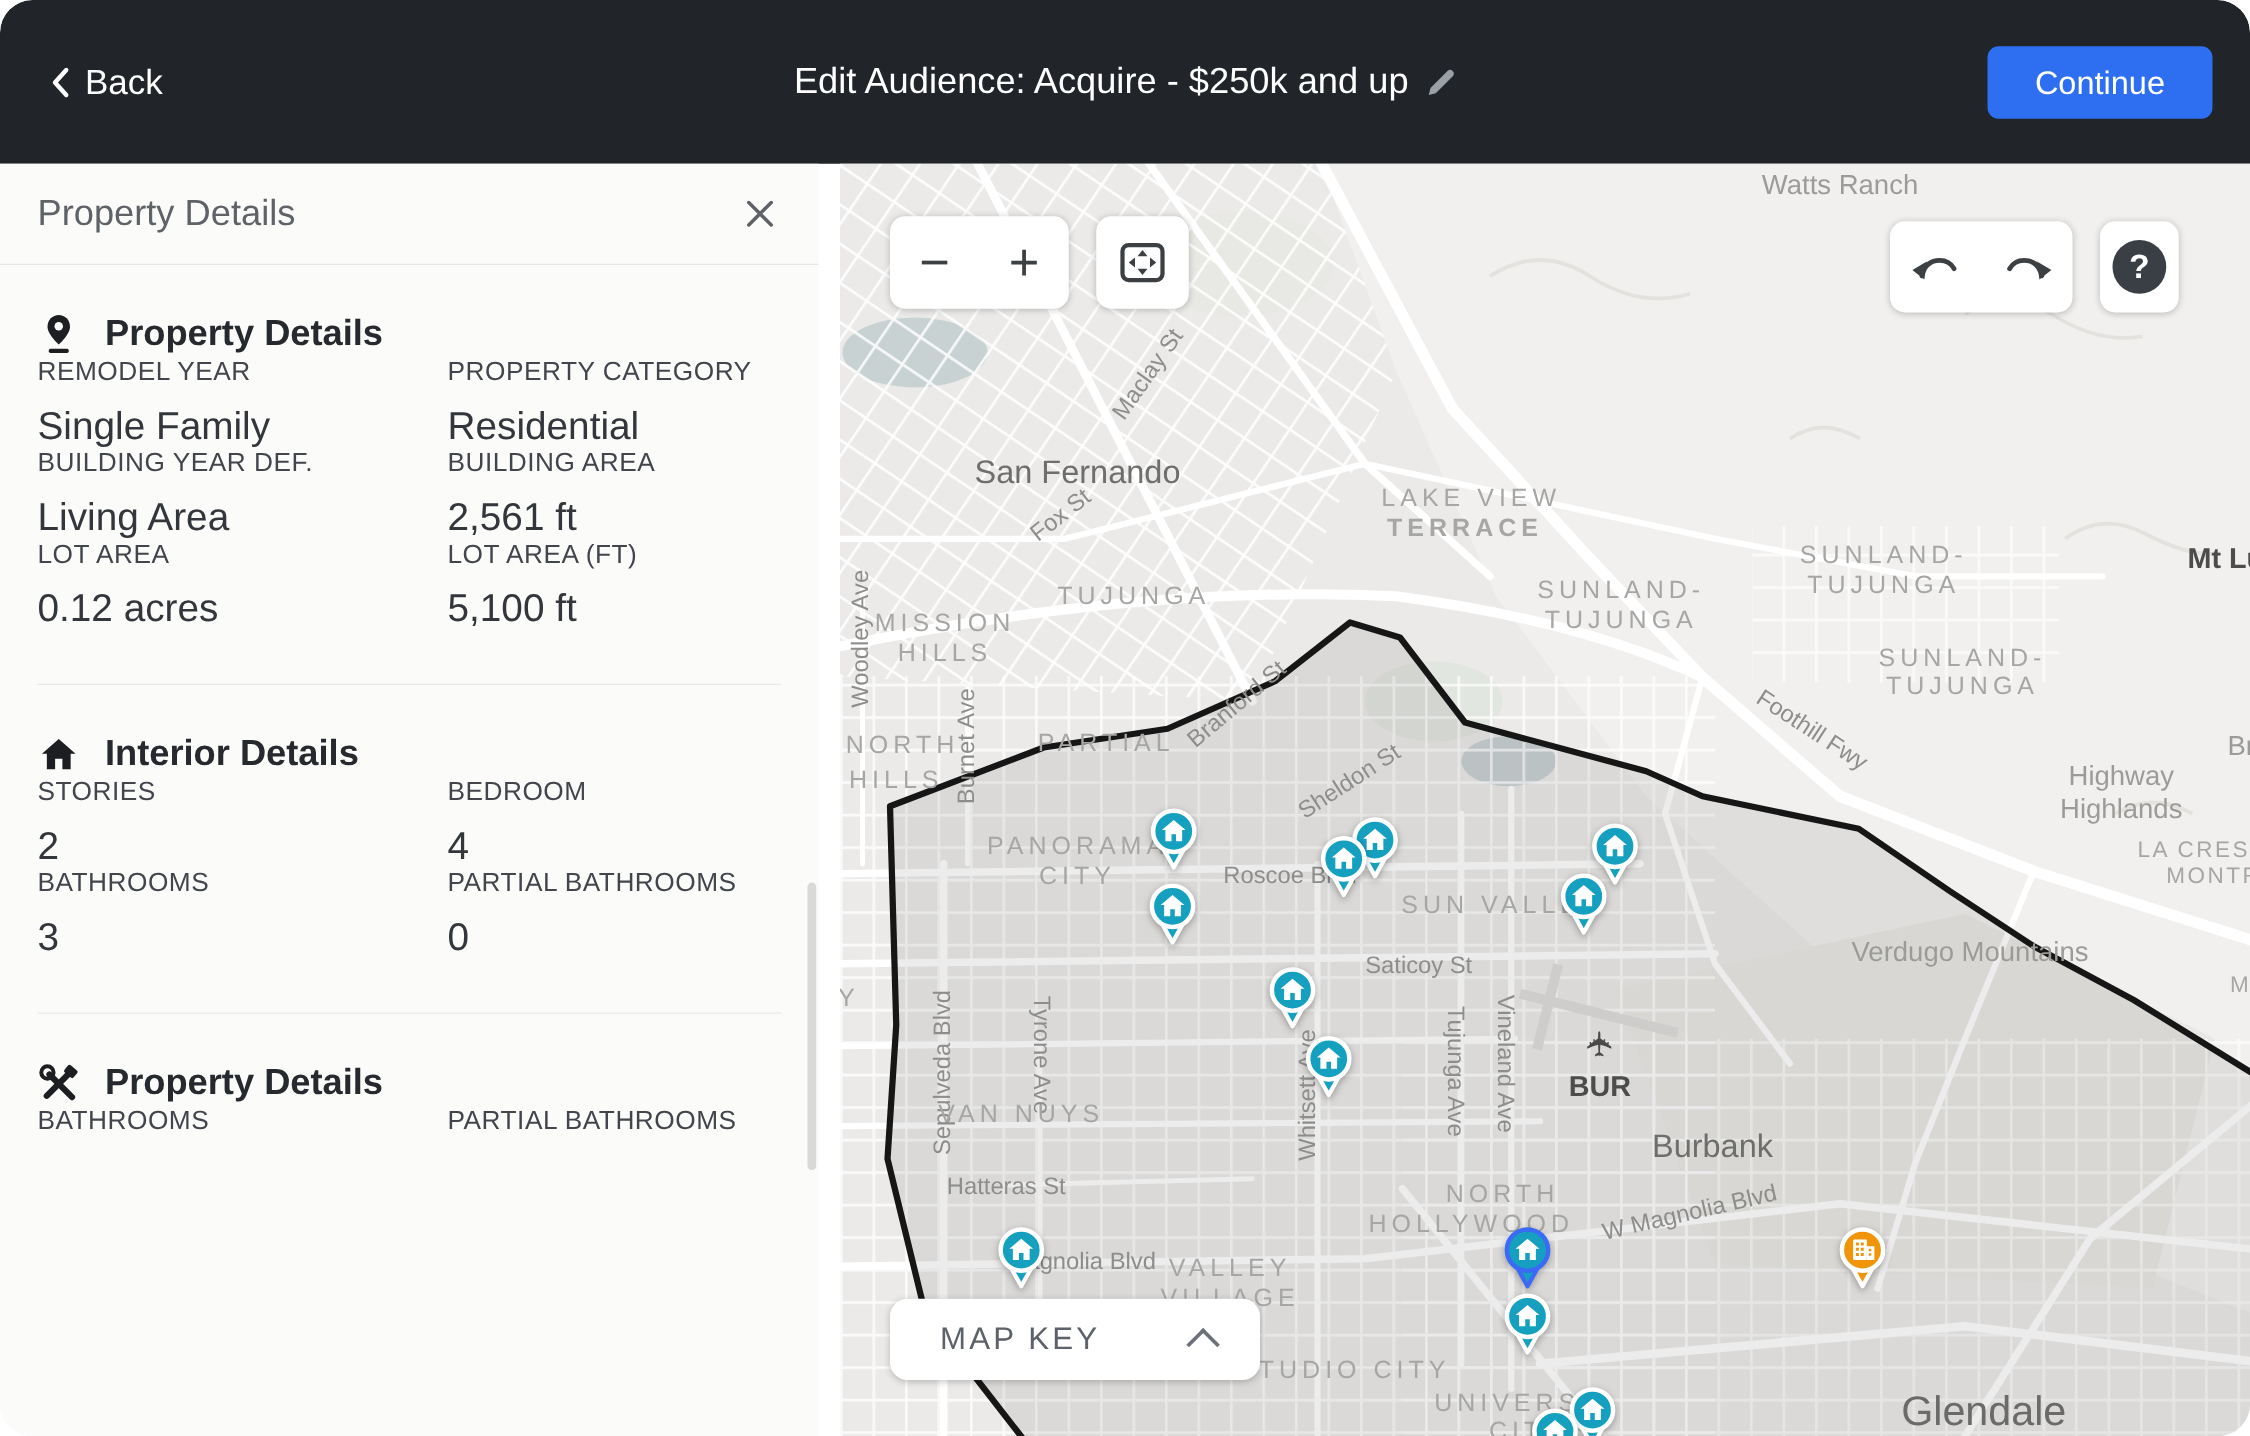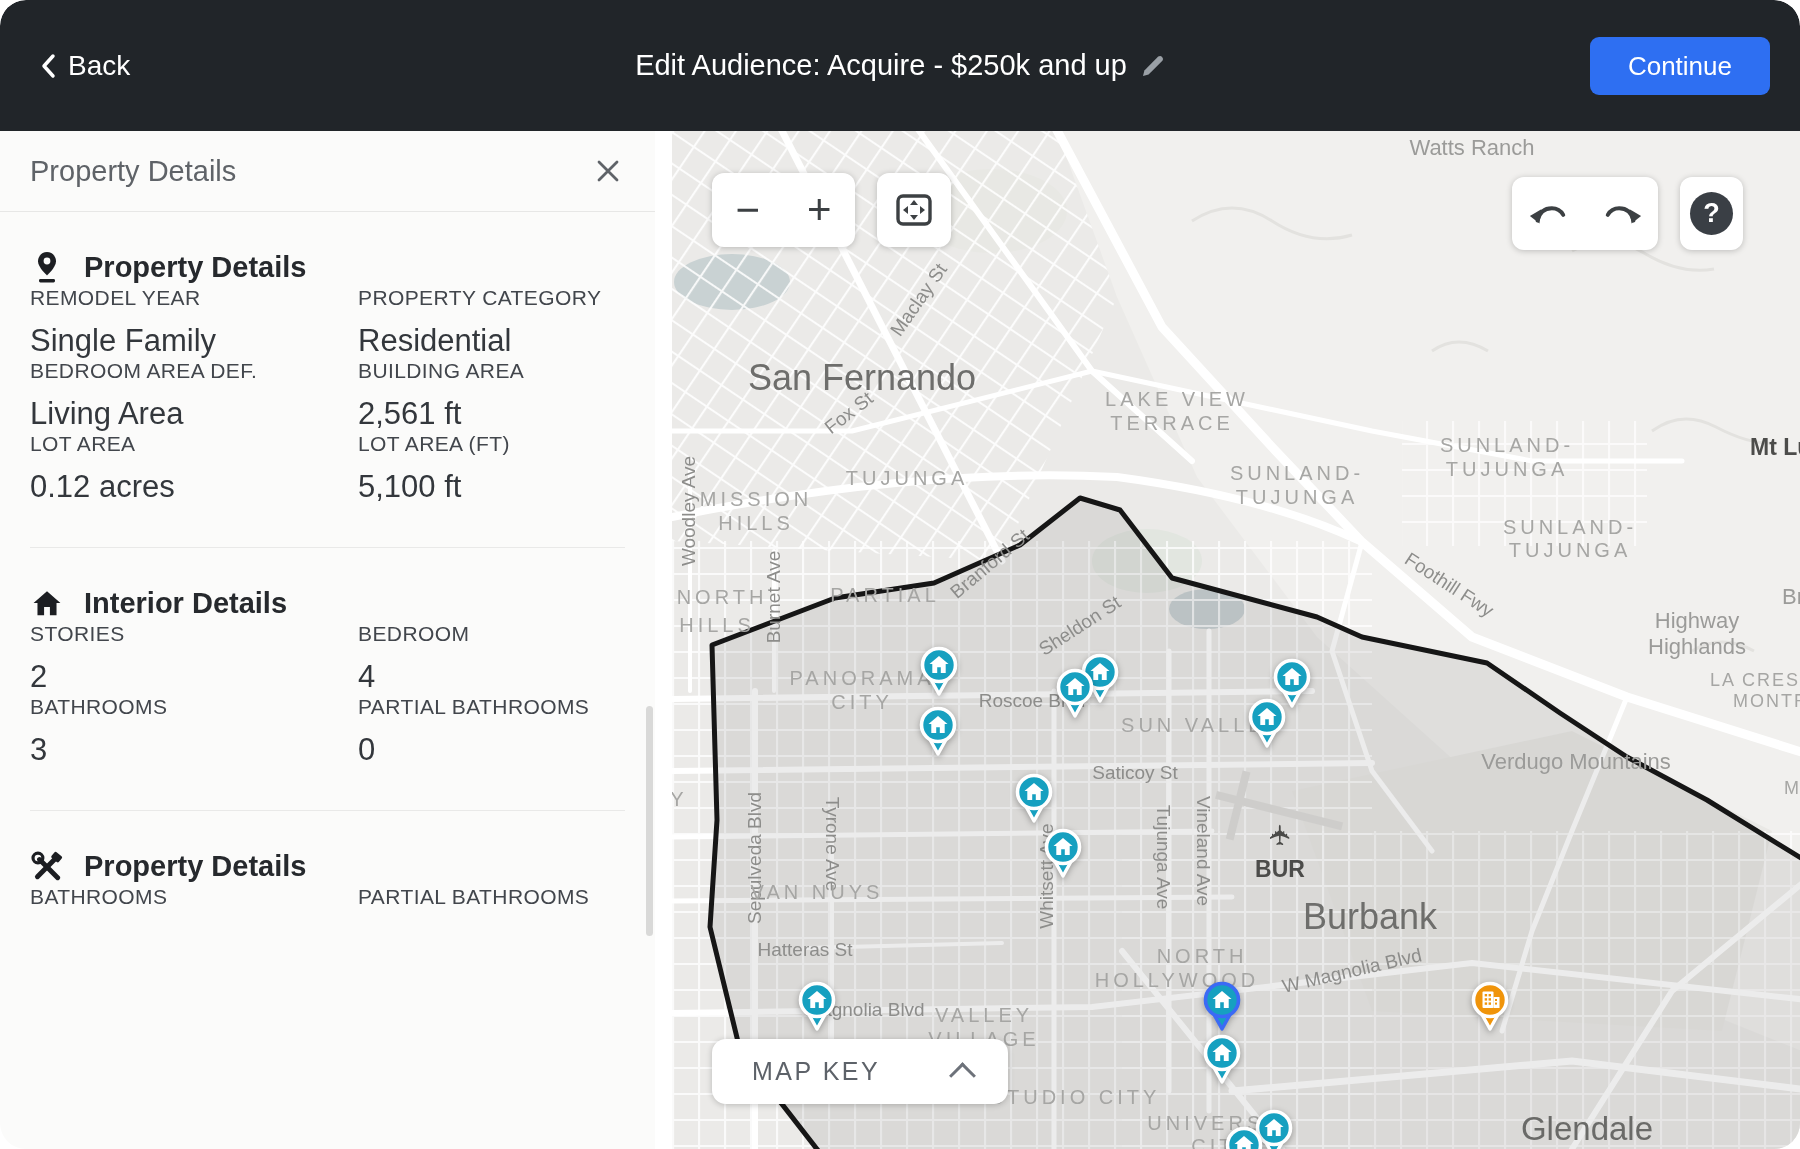--- a/index.html
+++ b/index.html
@@ -26,21 +26,21 @@
   .field{}
   .flabel{font-size:21px;color:#42464c;letter-spacing:.4px;}
   .fvalue{font-size:31px;color:#33373c;margin-top:13px;}
   .scrollthumb{position:absolute;right:2px;top:575px;width:7px;height:230px;border-radius:4px;background:#d9d9d8;}
 
   
   .map{position:absolute;left:672px;top:131px;width:1145px;height:1018px;background:#ebeae8;overflow:hidden;}
   .map svg.base{position:absolute;left:0;top:0;}
   .ml{position:absolute;white-space:nowrap;transform:translate(-50%,-50%);}
   .ml.left{transform:translate(0,-50%);}
-  .city{font-size:36px;color:#6e6e6c;}
+  .city{font-size:26px;color:#6e6e6c;}
   .city.lg{font-size:33px;color:#6a6a68;}
   .area{font-size:20px;letter-spacing:4px;color:#a6a6a4;}
   .area-sm{font-size:18px;letter-spacing:2px;color:#a6a6a4;}
   .street{font-size:19px;color:#8d8d8b;}
   .place{font-size:22px;color:#9b9b99;}
   .poi{font-size:23px;color:#4c4c4a;font-weight:700;}
   .plane{position:absolute;font-family:"DejaVu Sans",sans-serif;font-size:28px;color:#4a4a48;transform:translate(-50%,-50%) rotate(-90deg);}
 
   .pin{position:absolute;width:52px;height:62px;margin-left:-26px;margin-top:-22px;filter:drop-shadow(0 2px 3px rgba(0,0,0,.30));cursor:pointer;}
 
@@ -102,21 +102,21 @@
           <div class="fields">
             <div class="field">
               <div class="flabel">REMODEL YEAR</div>
               <div class="fvalue">Single Family</div>
             </div>
             <div class="field">
               <div class="flabel">PROPERTY CATEGORY</div>
               <div class="fvalue">Residential</div>
             </div>
             <div class="field">
-              <div class="flabel">BEDROOM AREA DEF.</div>
+              <div class="flabel">BUILDING YEAR DEF.</div>
               <div class="fvalue">Living Area</div>
             </div>
             <div class="field">
               <div class="flabel">BUILDING AREA</div>
               <div class="fvalue">2,561 ft</div>
             </div>
             <div class="field">
               <div class="flabel">LOT AREA</div>
               <div class="fvalue">0.12 acres</div>
             </div>
@@ -242,21 +242,21 @@
       <path d="M163,467 L262,452 L348,414 L408,367 L448,379 L500,447 L645,486 L690,506 L815,532 L888,582 L955,626 L1035,669 L1145,737 L1145,1018 L145,1018 L68,919 L38,796 L45,689 L40,514 Z" fill="rgba(70,70,70,0.10)"></path>
       <path d="M1150,740 L1035,669 L955,626 L888,582 L815,532 L690,506 L645,486 L500,447 L448,379 L408,367 L348,414 L262,452 L163,467 L40,514 L45,689 L38,796 L68,919 L148,1022" fill="none" stroke="#161616" stroke-width="5" stroke-linejoin="round"></path>
     </svg>
 
     <div id="map-labels">
         <span class="ml place" style="left: 800px; top: 17px; transform: translate(-50%, -50%);">Watts Ranch</span>
         <span class="ml city" style="left: 190px; top: 247px; transform: translate(-50%, -50%);">San Fernando</span>
         <span class="ml street" style="left: 247px; top: 169px; transform: translate(-50%, -50%) rotate(-55deg);">Maclay St</span>
         <span class="ml street" style="left: 177px; top: 282px; transform: translate(-50%, -50%) rotate(-38deg);">Fox St</span>
         <span class="ml area" style="left: 505px; top: 268px; transform: translate(-50%, -50%);">LAKE VIEW</span>
-        <span class="ml area" style="left: 500px; top: 292px; transform: translate(-50%, -50%);">TERRACE</span>
+        <span class="ml area" style="left: 500px; top: 292px; transform: translate(-50%, -50%); font-weight: bold;">TERRACE</span>
         <span class="ml area" style="left: 625px; top: 342px; transform: translate(-50%, -50%);">SUNLAND-</span>
         <span class="ml area" style="left: 625px; top: 366px; transform: translate(-50%, -50%);">TUJUNGA</span>
         <span class="ml area" style="left: 835px; top: 314px; transform: translate(-50%, -50%);">SUNLAND-</span>
         <span class="ml area" style="left: 835px; top: 338px; transform: translate(-50%, -50%);">TUJUNGA</span>
         <span class="ml area" style="left: 898px; top: 396px; transform: translate(-50%, -50%);">SUNLAND-</span>
         <span class="ml area" style="left: 898px; top: 419px; transform: translate(-50%, -50%);">TUJUNGA</span>
         <span class="ml poi left" style="left: 1078px; top: 316px; transform: translate(0px, -50%);">Mt Luken</span>
         <span class="ml street" style="left: 777px; top: 454px; transform: translate(-50%, -50%) rotate(33deg);">Foothill Fwy</span>
         <span class="ml place" style="left: 1025px; top: 490px; transform: translate(-50%, -50%);">Highway</span>
         <span class="ml place" style="left: 1025px; top: 516px; transform: translate(-50%, -50%);">Highlands</span>

